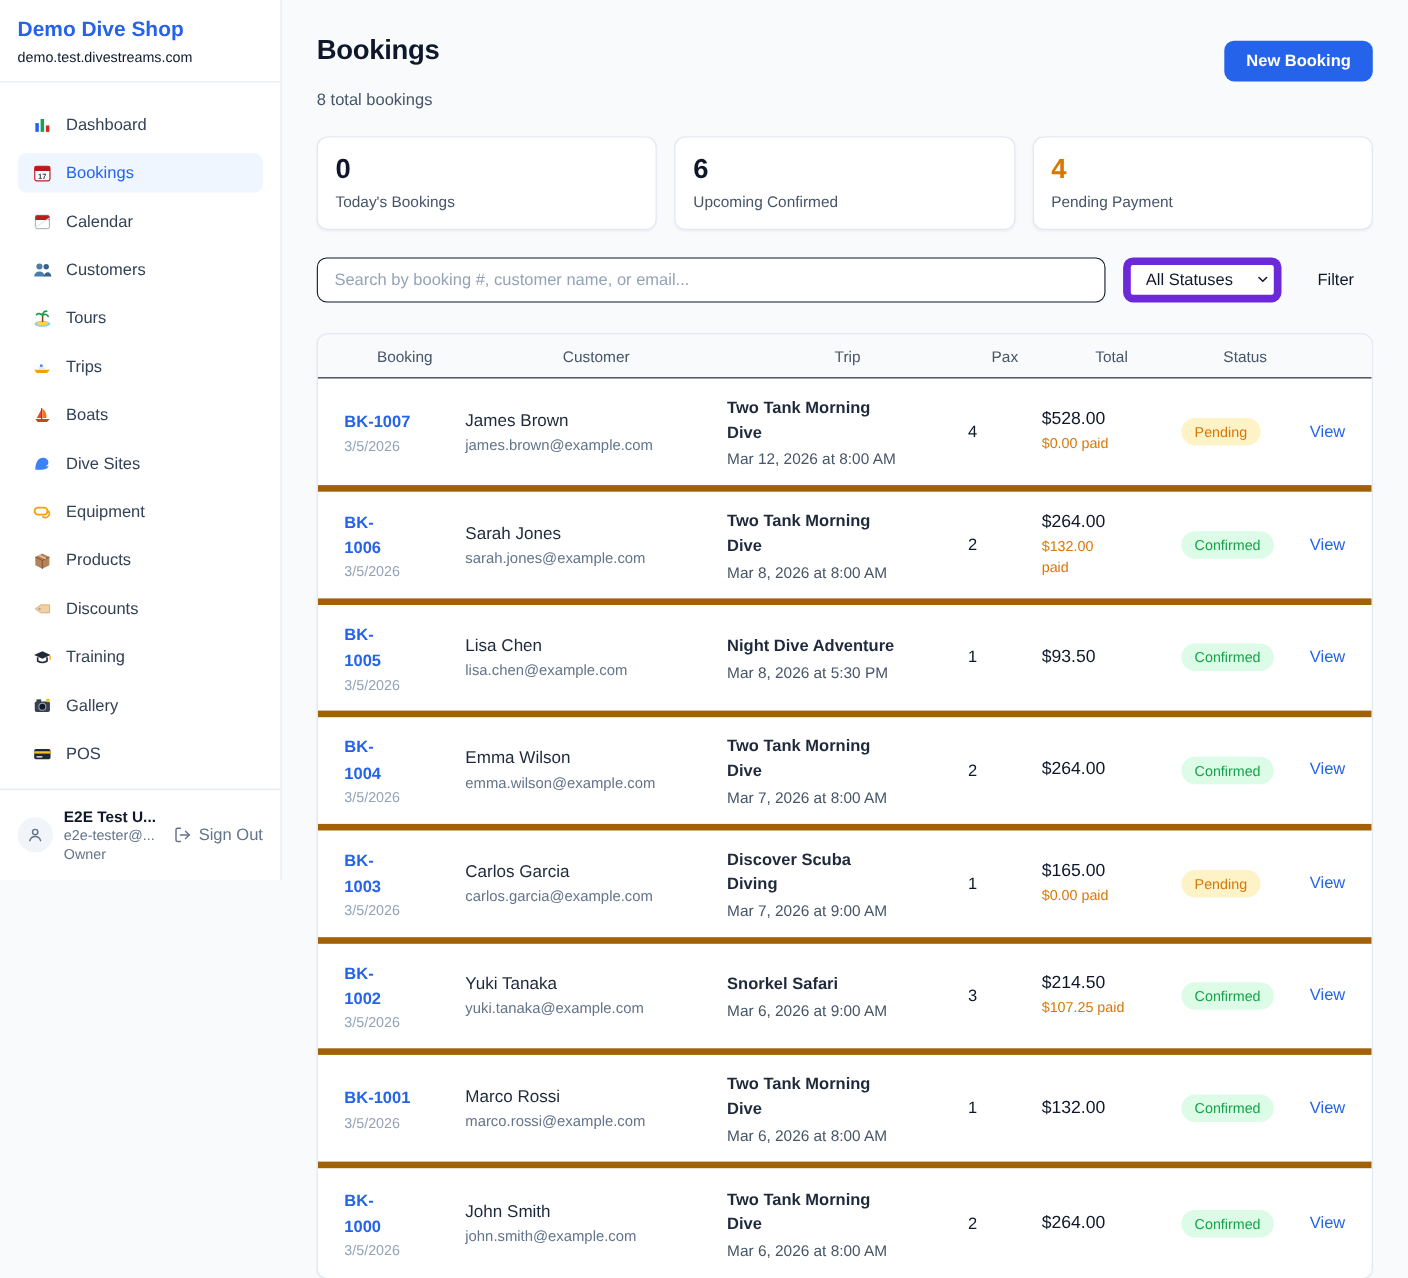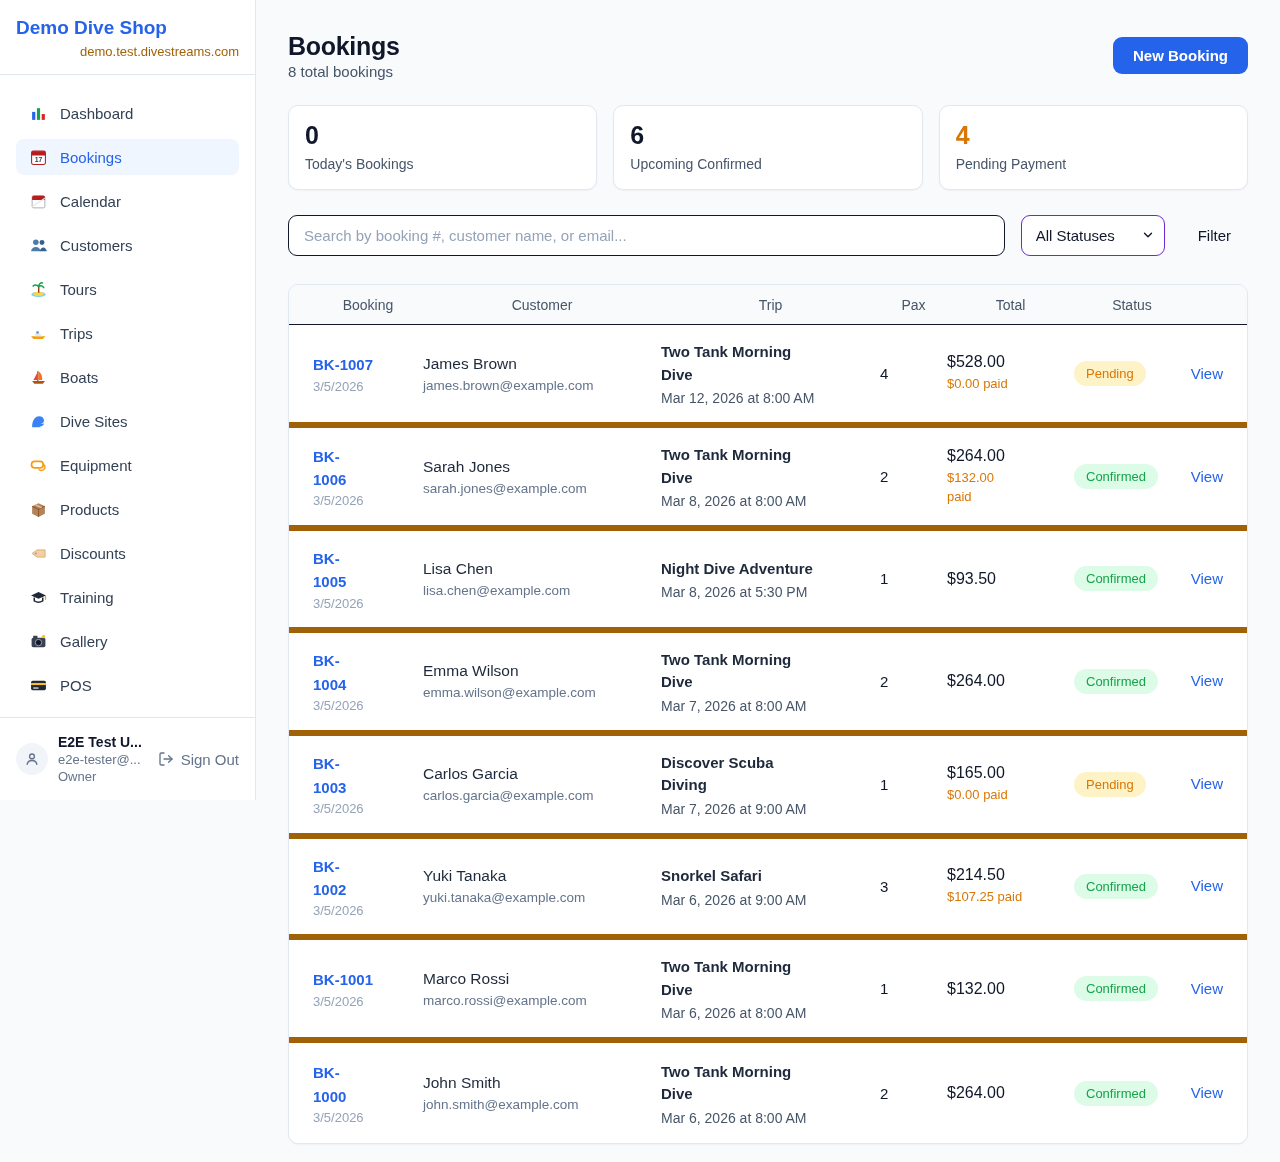--- a/index.html
+++ b/index.html
@@ -14,21 +14,21 @@
   
   .sidebar {
     position:absolute; left:0; top:0;
     width:256px; height:800px;
     background:#ffffff;
     border-right:1px solid #e2e8f0;
     display:flex; flex-direction:column;
   }
   .brand { padding:17px 16px 15px; border-bottom:1px solid #e2e8f0; }
   .brand-name { color:#2563eb; font-size:19px; font-weight:bold; }
-  .brand-domain { color:#a16207; font-size:13px; margin-top:5px;text-align:right; }
+  .brand-domain { color:#0f172a; font-size:13px; margin-top:5px; }
   .nav { padding:20px 16px 0; flex:1; overflow:hidden; }
   .nav-item {
     display:flex; align-items:center; gap:12px;
     height:36px; padding:0 12px; margin-bottom:8px;
     border-radius:8px; cursor:pointer;
     font-size:15px; color:#334155;
   }
   .nav-item.active { background:#eff6ff; color:#2563eb; }
   .nav-icon { width:20px; height:17px; display:flex; align-items:center; justify-content:center; flex:none; }
   .nav-icon svg { width:17px; height:17px; display:block; }
@@ -48,21 +48,21 @@
   .signout {
     display:flex; align-items:center; gap:7px;
     background:none; border:none; cursor:pointer;
     color:#64748b; font-size:15px; font-family:inherit; flex:none;
   }
   .signout svg { width:16px; height:16px; }
   
   .main { position:absolute; left:256px; top:0; width:1024px; padding:32px; }
   .page-header { display:flex; justify-content:space-between; align-items:flex-start; margin-bottom:25px; }
   .page-title { font-size:25px; font-weight:800; color:#0f172a; letter-spacing:-.3px; }
-  .page-subtitle { font-size:15px; color:#475569; margin-top:2px; }
+  .page-subtitle { font-size:15px; color:#475569; margin-top:21px; }
   .btn-primary {
     background:#2563eb; color:#ffffff; border:none; cursor:pointer;
     font-family:inherit; font-size:15px; font-weight:600;
     padding:0 20px; height:37px; border-radius:9px; margin-top:5px;
   }
   .stats { display:grid; grid-template-columns:1fr 1fr 1fr; gap:16px; margin-bottom:25px; }
   .stat-card {
     background:#ffffff; border:1px solid #e2e8f0; border-radius:10px;
     padding:15px 16px; box-shadow:0 1px 2px rgba(15,23,42,.04); height:85px;
   }
@@ -72,21 +72,21 @@
   .controls { display:flex; align-items:center; gap:16px; margin-bottom:28px; }
   .search-input {
     flex:1; height:41px; background:#ffffff;
     border:1px solid #0f172a; border-radius:9px;
     padding:0 15px; font-size:15px; color:#0f172a; font-family:inherit;
   }
   .search-input::placeholder { color:#94a3b8; }
   .select-wrap { position:relative; width:144px; flex:none; }
   .select-wrap select {
     width:100%; height:41px; background:#ffffff;
-    border:1px solid #6d28d9; border-radius:9px;
+    border:7px solid #6d28d9; border-radius:9px;
     padding:0 30px 0 14px; font-size:15px; color:#0f172a; font-family:inherit;
     appearance:none; -webkit-appearance:none; cursor:pointer;
   }
   .select-chevron { position:absolute; right:10px; top:13px; pointer-events:none; }
   .select-chevron svg { width:14px; height:14px; display:block; }
   .filter-btn {
     background:none; border:none; cursor:pointer; flex:none;
     font-family:inherit; font-size:15px; color:#0f172a; padding:0 17px;
   }
   

